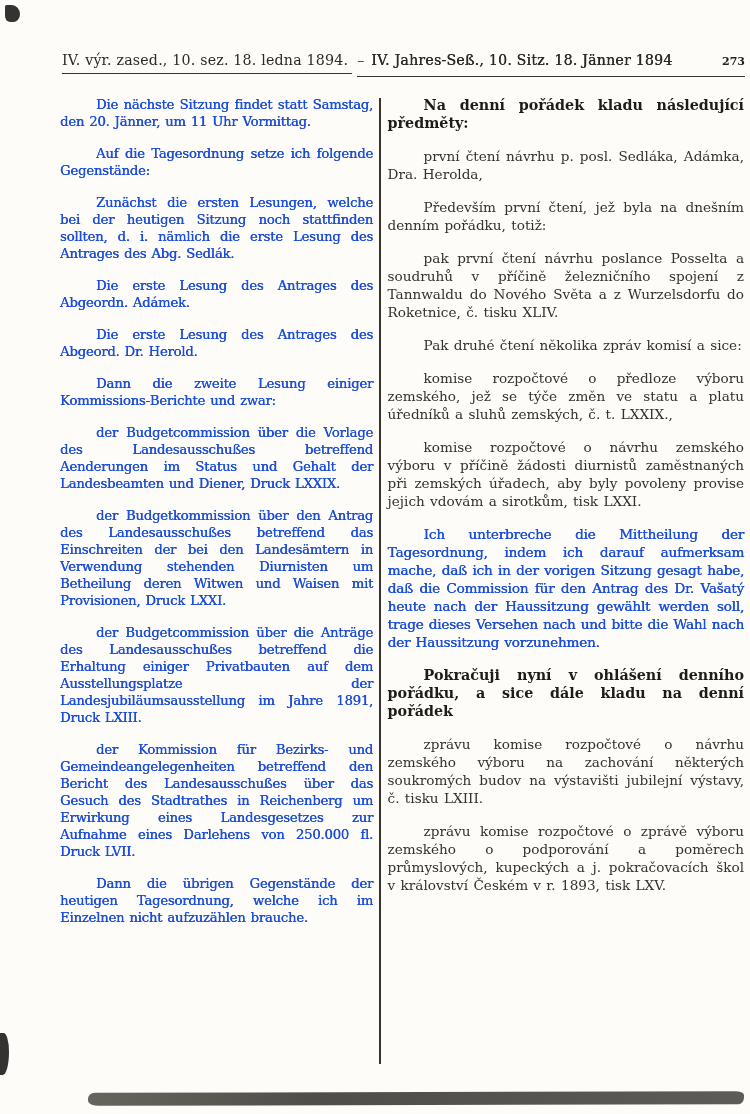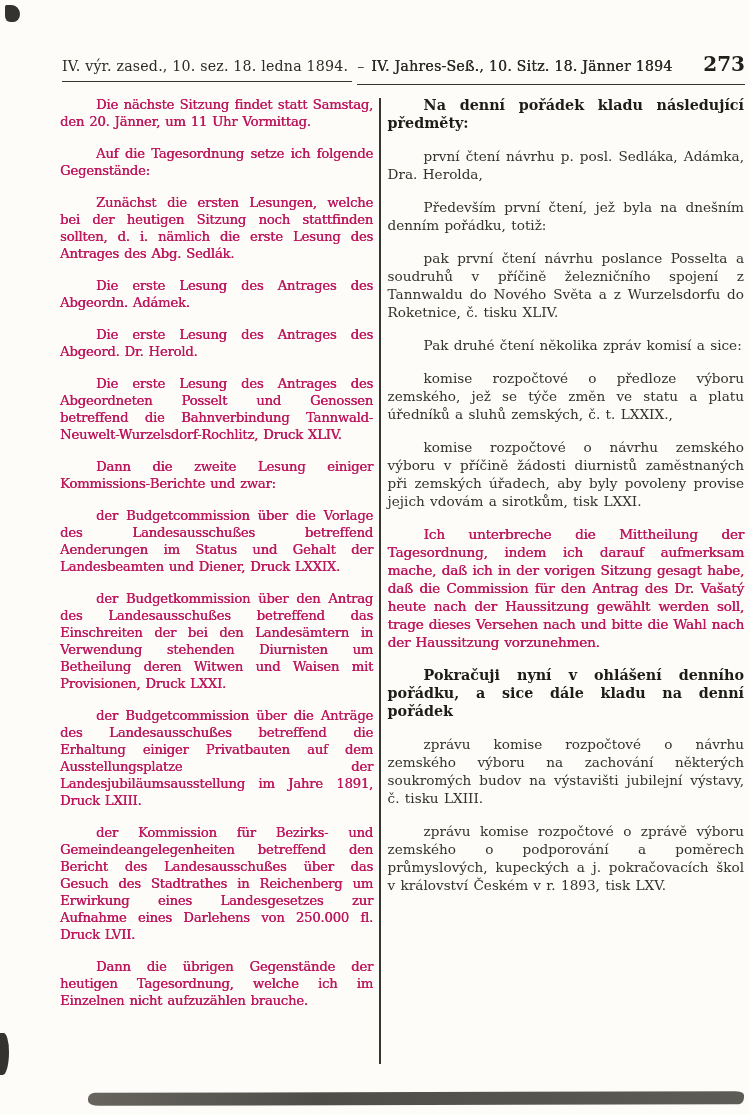--- a/index.html
+++ b/index.html
@@ -51,21 +51,21 @@
     font-size: 14.2px;
     color: #2c2a24;
     white-space: nowrap;
   }
   .h-left { letter-spacing: .2px; }
   .h-sep { margin: 0 7px 0 9px; color: #4a473f; }
   .h-right { letter-spacing: .2px; text-shadow: .3px 0 currentColor; }
   .h-page {
     margin-left: auto;
     font-weight: bold;
-    font-size: 20px;
+    font-size: 11px;
     color: #21201b;
   }
   .rule { position: absolute; height: 0; border-bottom: 1.6px solid #37342c; }
   .rule-left  { left: 0; width: 42.5%; bottom: -6px; }
   .rule-right { left: 43.2%; right: 0; bottom: -9px; }
   
   .columns {
     position: absolute;
     left: 60px; right: 6px; top: 96px;
     display: flex;
@@ -84,21 +84,21 @@
   
   .para {
     margin: 0 0 15px 0;
     text-indent: 36px;
     word-spacing: 1px;
   }
   .para.tight { margin-top: -13px; }
   .col-left .para { font-size: 13.2px; line-height: 17px; }
   .col-right .para { font-size: 13.6px; line-height: 18px; }
   .fraktur {
-    color: #be185d;
+    color: #1d4ed8;
     letter-spacing: -0.2px;
     text-shadow: .35px 0 currentColor;
   }
   .roman { color: #33312a; }
   .roman-bold {
     font-weight: 700;
     color: #1e1c17;
   }
   .col-right .para.roman-bold { font-size: 14.3px; }
 </style>
@@ -120,21 +120,20 @@
     <span class="rule rule-right"></span>
   </header>
 
   <div class="columns">
     <div class="col col-left">
         <p class="para fraktur">Die nächste Sitzung findet statt Samstag, den 20. Jänner, um 11 Uhr Vormittag.</p>
         <p class="para fraktur">Auf die Tagesordnung setze ich folgende Gegenstände:</p>
         <p class="para fraktur">Zunächst die ersten Lesungen, welche bei der heutigen Sitzung noch stattfinden sollten, d. i. nämlich die erste Lesung des Antrages des Abg. Sedlák.</p>
         <p class="para fraktur">Die erste Lesung des Antrages des Abgeordn. Adámek.</p>
         <p class="para fraktur">Die erste Lesung des Antrages des Abgeord. Dr. Herold.</p>
-        <p class="para fraktur">Die erste Lesung des Antrages des Abgeordneten Posselt und Genossen betreffend die Bahnverbindung Tannwald-Neuwelt-Wurzelsdorf-Rochlitz, Druck XLIV.</p>
         <p class="para fraktur">Dann die zweite Lesung einiger Kommissions-Berichte und zwar:</p>
         <p class="para fraktur">der Budgetcommission über die Vorlage des Landesausschußes betreffend Aenderungen im Status und Gehalt der Landesbeamten und Diener, Druck LXXIX.</p>
         <p class="para fraktur">der Budgetkommission über den Antrag des Landesausschußes betreffend das Einschreiten der bei den Landesämtern in Verwendung stehenden Diurnisten um Betheilung deren Witwen und Waisen mit Provisionen, Druck LXXI.</p>
         <p class="para fraktur">der Budgetcommission über die Anträge des Landesausschußes betreffend die Erhaltung einiger Privatbauten auf dem Ausstellungsplatze der Landesjubiläumsausstellung im Jahre 1891, Druck LXIII.</p>
         <p class="para fraktur">der Kommission für Bezirks- und Gemeindeangelegenheiten betreffend den Bericht des Landesausschußes über das Gesuch des Stadtrathes in Reichenberg um Erwirkung eines Landesgesetzes zur Aufnahme eines Darlehens von 250.000 fl. Druck LVII.</p>
         <p class="para fraktur">Dann die übrigen Gegenstände der heutigen Tagesordnung, welche ich im Einzelnen nicht aufzuzählen brauche.</p>
       </div>
     <div class="divider"></div>
     <div class="col col-right">
         <p class="para roman-bold">Na denní pořádek kladu následující předměty:</p>

